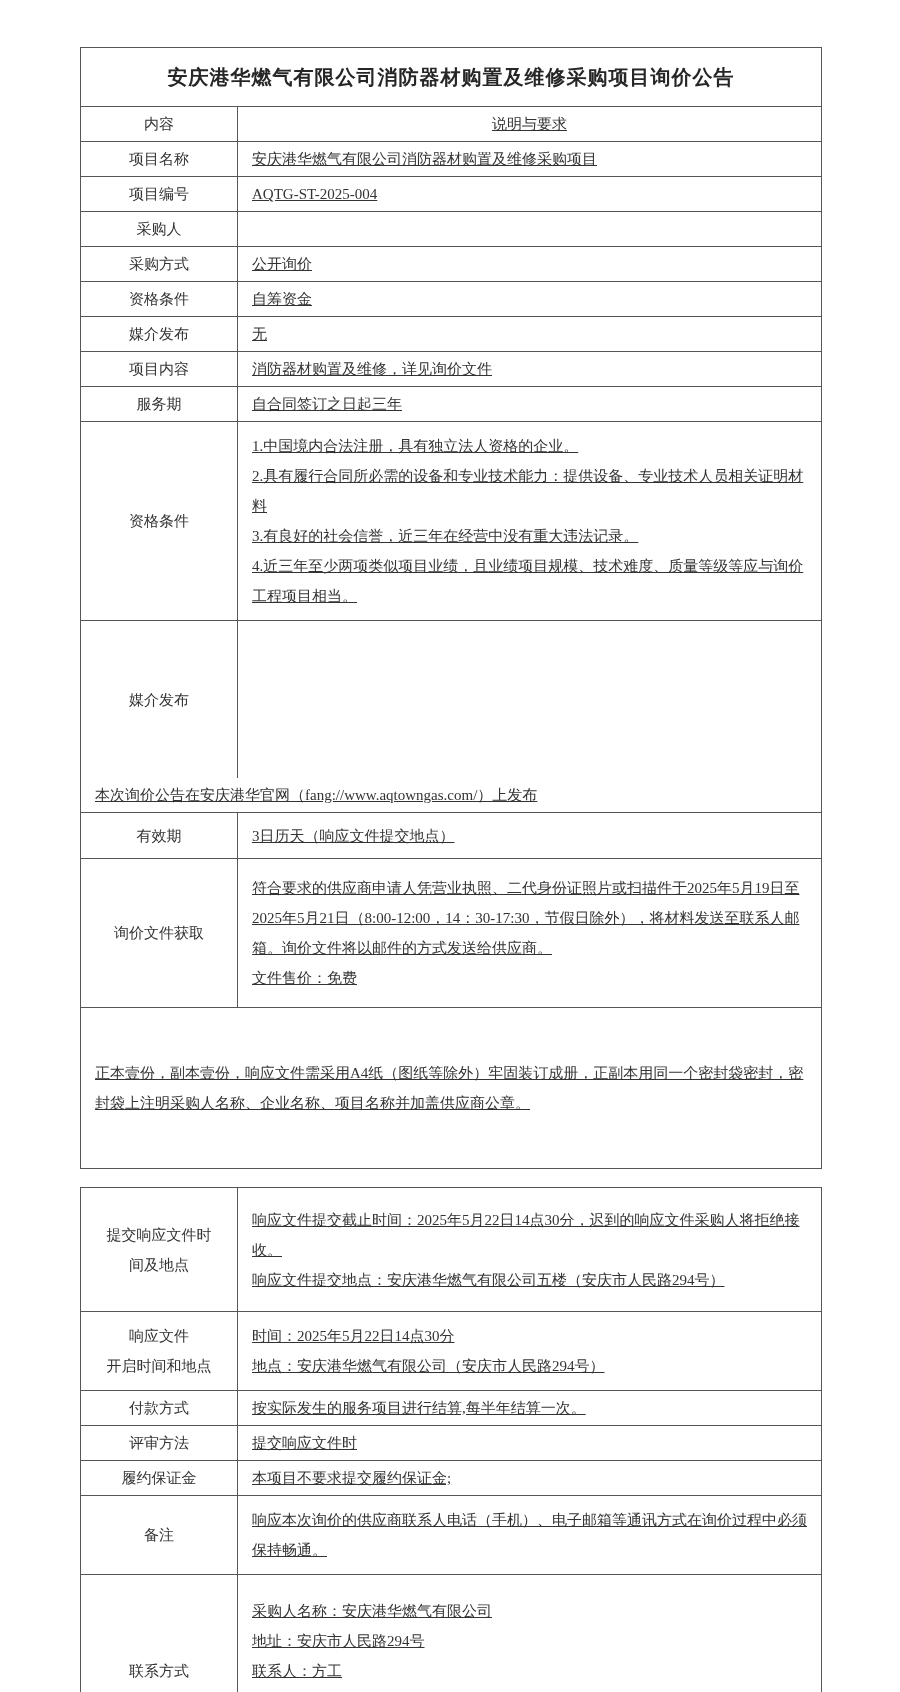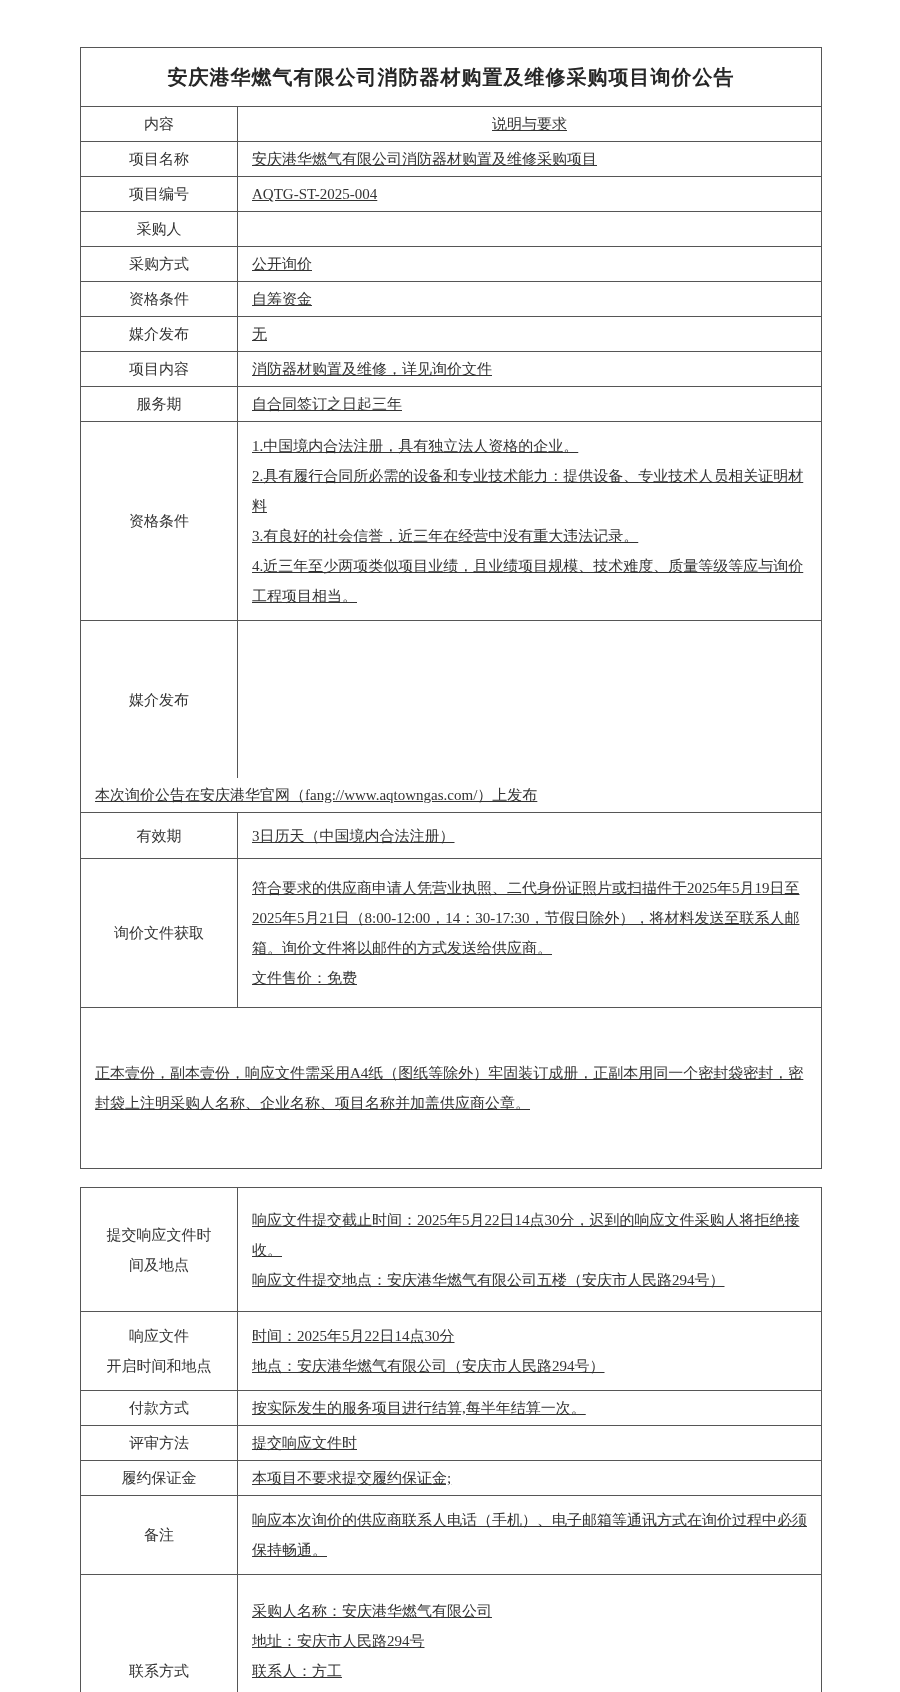--- a/index.html
+++ b/index.html
@@ -151,21 +151,21 @@
 4.近三年至少两项类似项目业绩，且业绩项目规模、技术难度、质量等级等应与询价工程项目相当。</div>
     </div>
 
     <div class="row h47">
       <div class="cell lbl">媒介发布</div>
       <div class="cell val">本次询价公告在安庆港华官网（fang://www.aqtowngas.com/）上发布</div>
     </div>
 
     <div class="row h45">
       <div class="cell lbl">有效期</div>
-      <div class="cell val">3日历天（中国境内合法注册）</div>
+      <div class="cell val">3日历天（响应文件提交地点）</div>
     </div>
 
     <div class="row h148">
       <div class="cell lbl">询价文件获取</div>
       <div class="cell val">符合要求的供应商申请人凭营业执照、二代身份证照片或扫描件于2025年5月19日至2025年5月21日（8:00-12:00，14：30-17:30，节假日除外），将材料发送至联系人邮箱。询价文件将以邮件的方式发送给供应商。
 文件售价：免费</div>
     </div>
 
     <div class="row h160">
       <div class="cell val">正本壹份，副本壹份，响应文件需采用A4纸（图纸等除外）牢固装订成册，正副本用同一个密封袋密封，密封袋上注明采购人名称、企业名称、项目名称并加盖供应商公章。</div>

